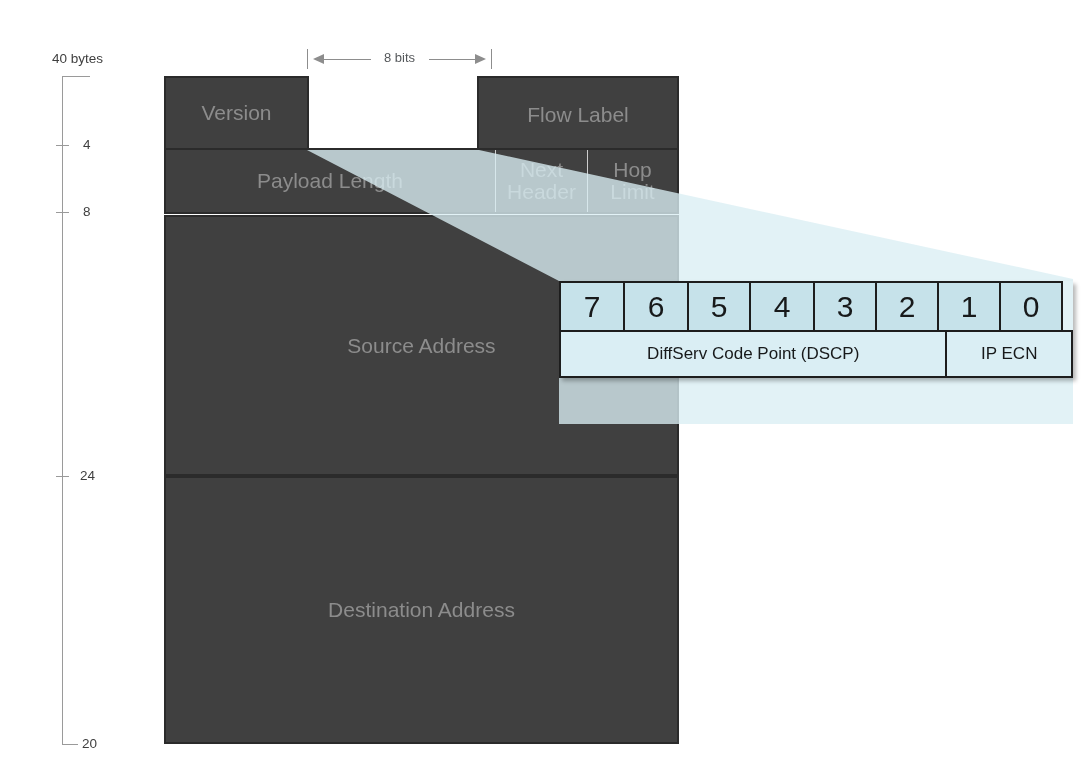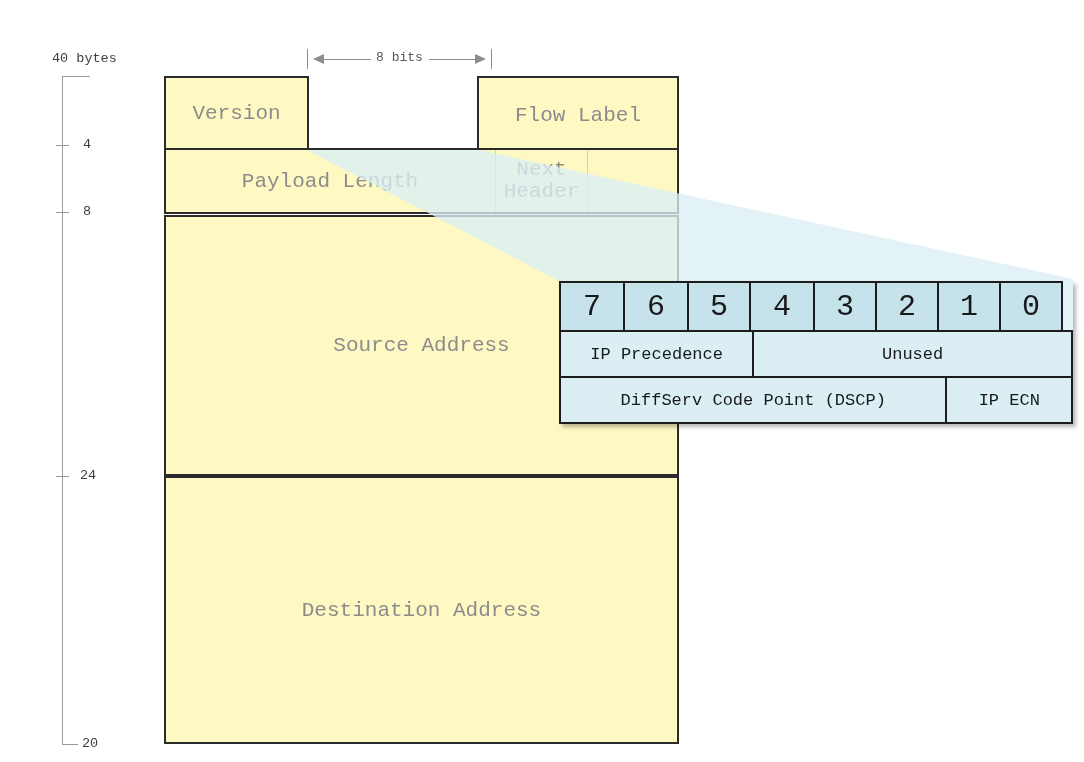--- a/index.html
+++ b/index.html
@@ -10,21 +10,20 @@
   body {
     font-family: "Liberation Sans", sans-serif;
     -webkit-font-smoothing: antialiased;
   }
   #stage {
     position: relative;
     width: 1084px;
     height: 762px;
     overflow: hidden;
     background: #ffffff;
-    font-family: Liberation Mono, monospace;
   }
 
   
   .scale-caption {
     position: absolute;
     left: 52px;
     top: 51px;
     font-size: 13.5px;
     color: #3f3f3f;
     white-space: nowrap;
@@ -91,21 +90,21 @@
     font-size: 13px;
     color: #55585b;
     background: #ffffff;
     width: 58px;
     margin: 0 auto;
   }
 
   
   .hdr-box {
     position: absolute;
-    background: #fef9c3;
+    background: #404040;
     border: 2px solid #2b2b2b;
     box-sizing: border-box;
     display: flex;
     align-items: center;
     justify-content: center;
     color: #8c8c8c;
     font-size: 21px;
     white-space: nowrap;
   }
   .hdr-box.big { font-size: 21px; }
@@ -219,20 +218,23 @@
 
   <div class="hdr-box" style="left:164px; top:148px; width:515px; height:66px;"></div>
   <div class="thin-div" style="left:495px; top:150px; height:62px;"></div>
   <div class="thin-div" style="left:587px; top:150px; height:62px;"></div>
 
   <div class="hdr-box" style="left:166px; top:150px; width:328px; height:62px; border:none; background:transparent;">
     <span>Payload Length</span>
   </div>
   <div class="hdr-box" style="left:496px; top:150px; width:91px; height:62px; border:none; background:transparent; flex-direction:column; line-height:1.05;">
     <span style="white-space:normal; text-align:center; width:86px;">Next Header</span>
+  </div>
+  <div class="hdr-box" style="left:588px; top:150px; width:89px; height:62px; border:none; background:transparent; flex-direction:column; line-height:1.05;">
+    <span style="white-space:normal; text-align:center; width:84px;">Hop Limit</span>
   </div>
 
   <div class="hdr-box big" style="left:164px; top:215px; width:515px; height:261px;">
     <span>Source Address</span>
   </div>
 
   <div class="hdr-box big" style="left:164px; top:476px; width:515px; height:268px;text-align:center;">
     <span>Destination Address</span>
   </div>
 
@@ -247,24 +249,20 @@
       <div class="bitcell" style="width:66px;">7</div>
       <div class="bitcell" style="width:66px;">6</div>
       <div class="bitcell" style="width:64px;">5</div>
       <div class="bitcell" style="width:66px;">4</div>
       <div class="bitcell" style="width:64px;">3</div>
       <div class="bitcell" style="width:64px;">2</div>
       <div class="bitcell" style="width:64px;">1</div>
       <div class="bitcell" style="width:64px;">0</div>
     </div>
 
-    <div class="fieldrow">
-      <div class="fieldcell" style="width:196px;">IP Precedence</div>
-      <div class="fieldcell" style="width:322px;">Unused</div>
-    </div>
 
     <div class="fieldrow">
       <div class="fieldcell" style="width:390px;">DiffServ Code Point (DSCP)</div>
       <div class="fieldcell" style="width:128px;">IP ECN</div>
     </div>
 
   </div>
 
 </div>
 

